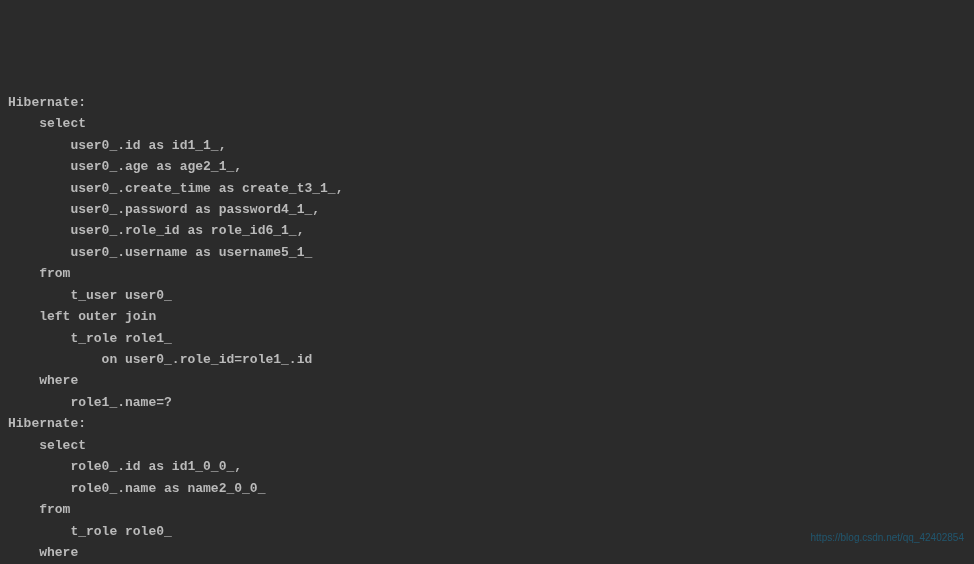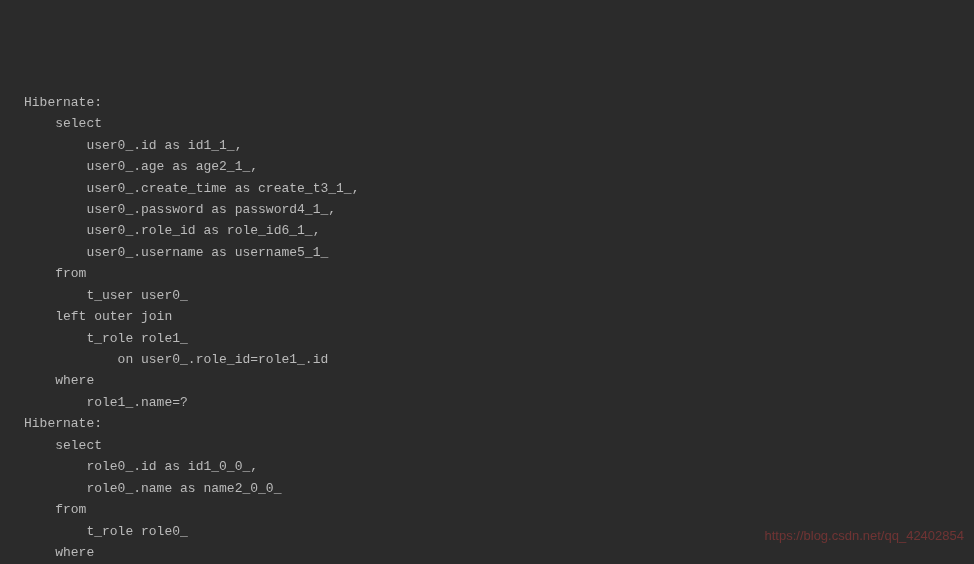--- a/index.html
+++ b/index.html
@@ -15,29 +15,30 @@
       line-height: 1.65;
       padding: 6px 0;
       width: 974px;
       height: 564px;
       overflow: hidden;
       white-space: pre;
       position: relative;
     }
     .code-line {
       display: block;
-      padding-left: 24px;
+      padding-left: 8px;
+      font-weight: bold;
     }
     .watermark {
       position: absolute;
       right: 10px;
       bottom: 18px;
-      color: #ef4444;
+      color: #0ea5e9;
       opacity: 0.35;
-      font-size: 13px;
+      font-size: 10px;
       font-family: sans-serif;
       pointer-events: none;
     }
   </style>
 </head>
 <body>
 
 
 
 <div><span class="code-line">Hibernate:</span><span class="code-line">    select</span><span class="code-line">        user0_.id as id1_1_,</span><span class="code-line">        user0_.age as age2_1_,</span><span class="code-line">        user0_.create_time as create_t3_1_,</span><span class="code-line">        user0_.password as password4_1_,</span><span class="code-line">        user0_.role_id as role_id6_1_,</span><span class="code-line">        user0_.username as username5_1_</span><span class="code-line">    from</span><span class="code-line">        t_user user0_</span><span class="code-line">    left outer join</span><span class="code-line">        t_role role1_</span><span class="code-line">            on user0_.role_id=role1_.id</span><span class="code-line">    where</span><span class="code-line">        role1_.name=?</span><span class="code-line">Hibernate:</span><span class="code-line">    select</span><span class="code-line">        role0_.id as id1_0_0_,</span><span class="code-line">        role0_.name as name2_0_0_</span><span class="code-line">    from</span><span class="code-line">        t_role role0_</span><span class="code-line">    where</span><span class="code-line">        role0_.id=?</span></div>

